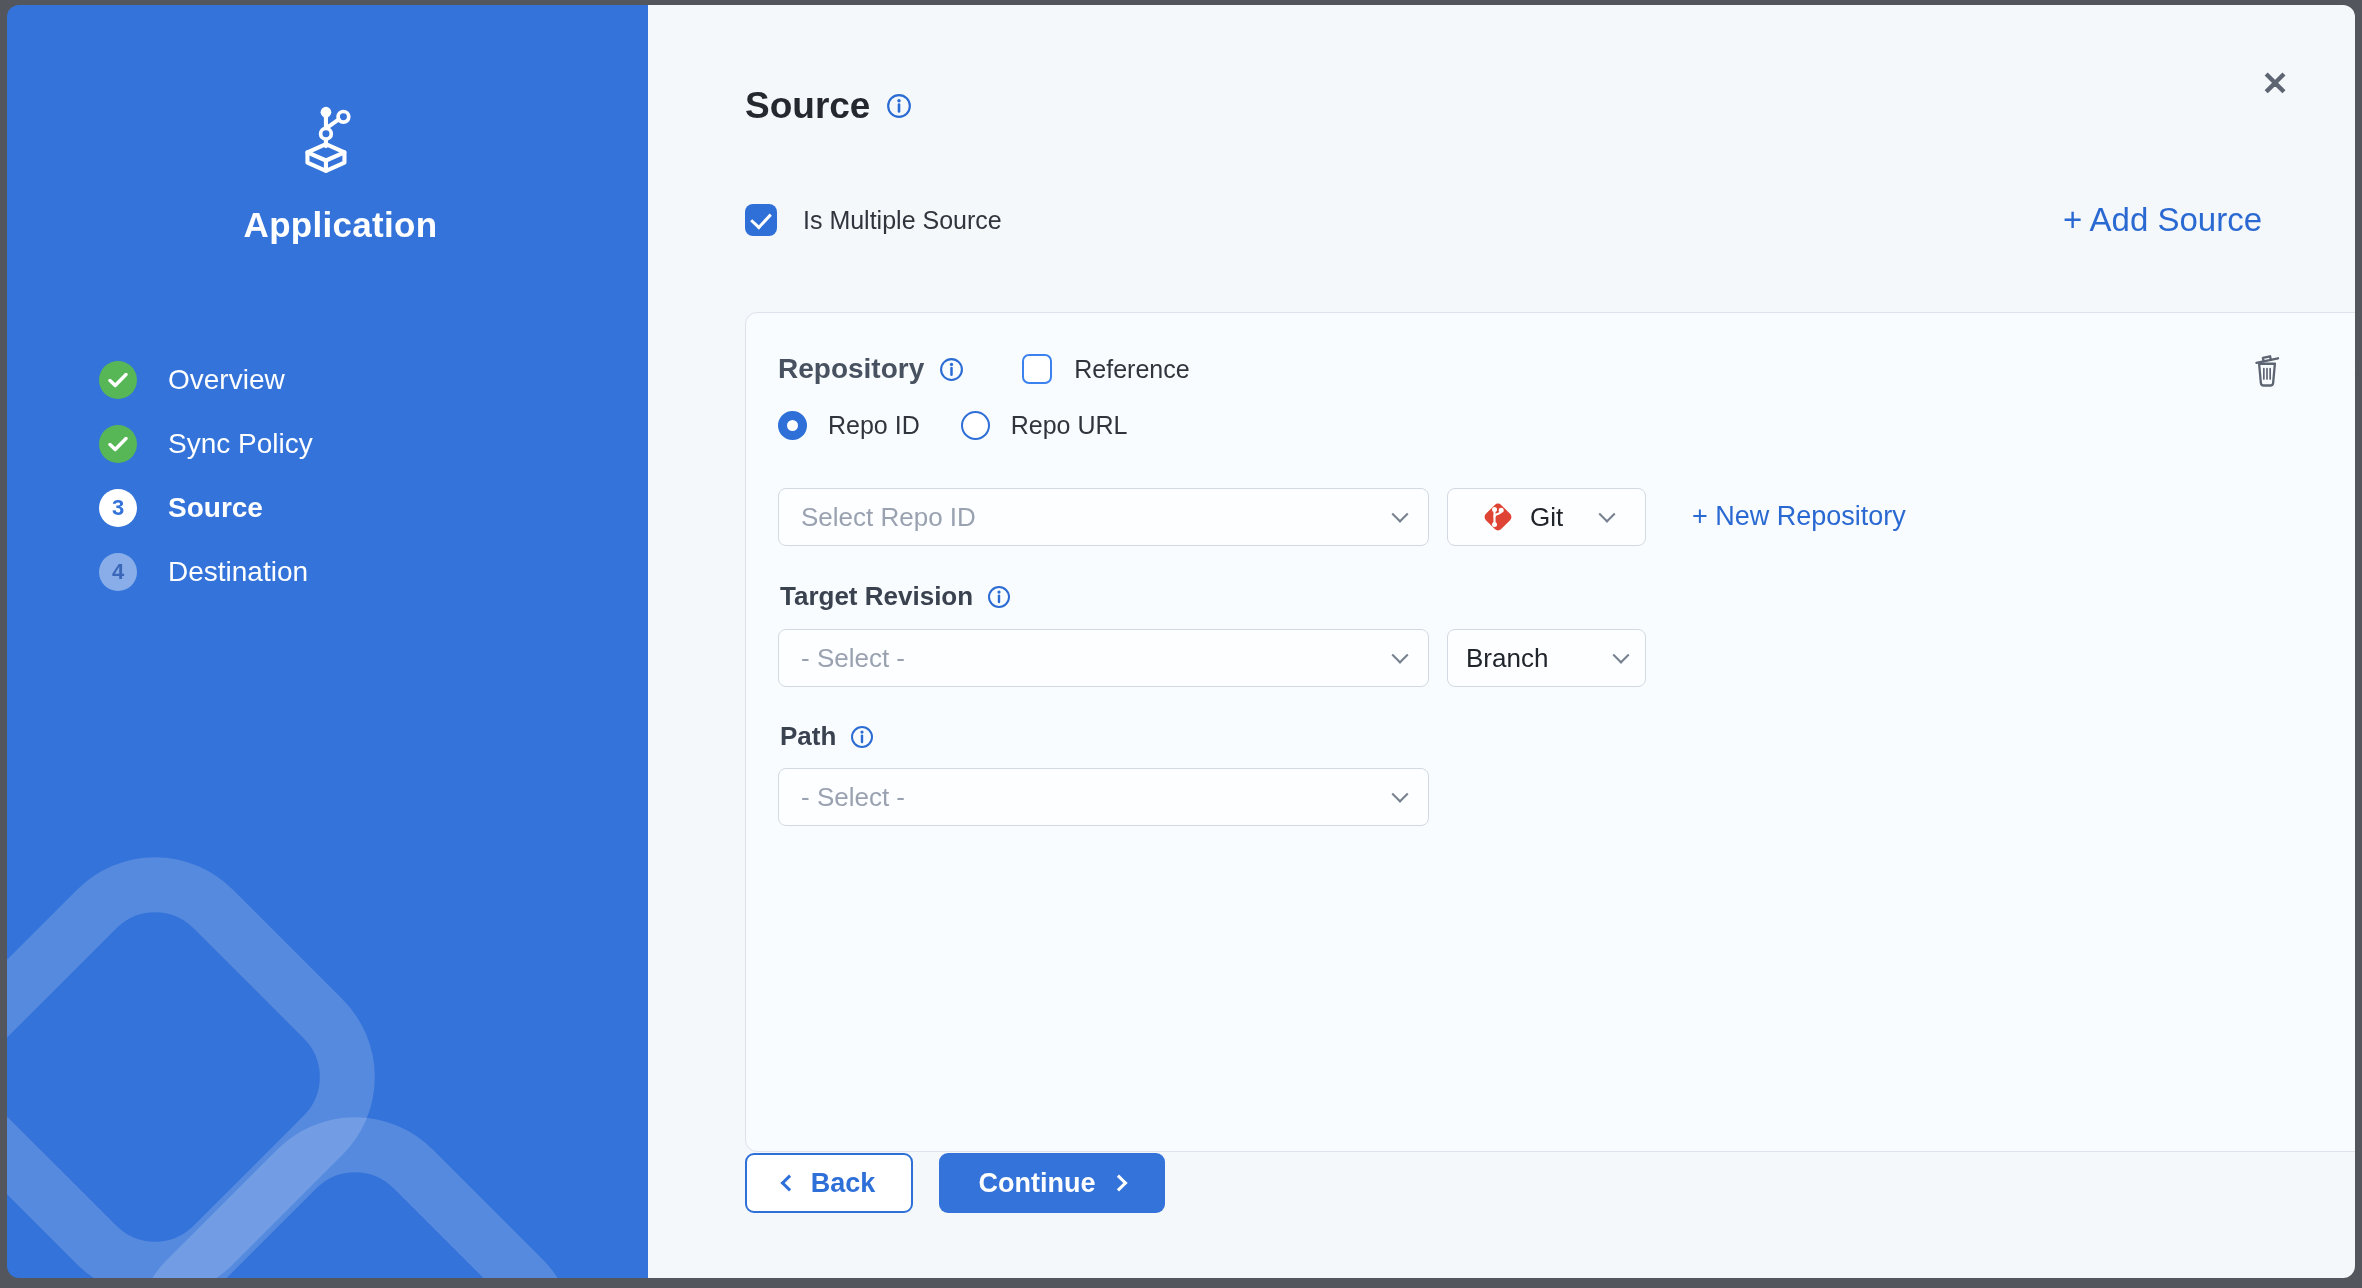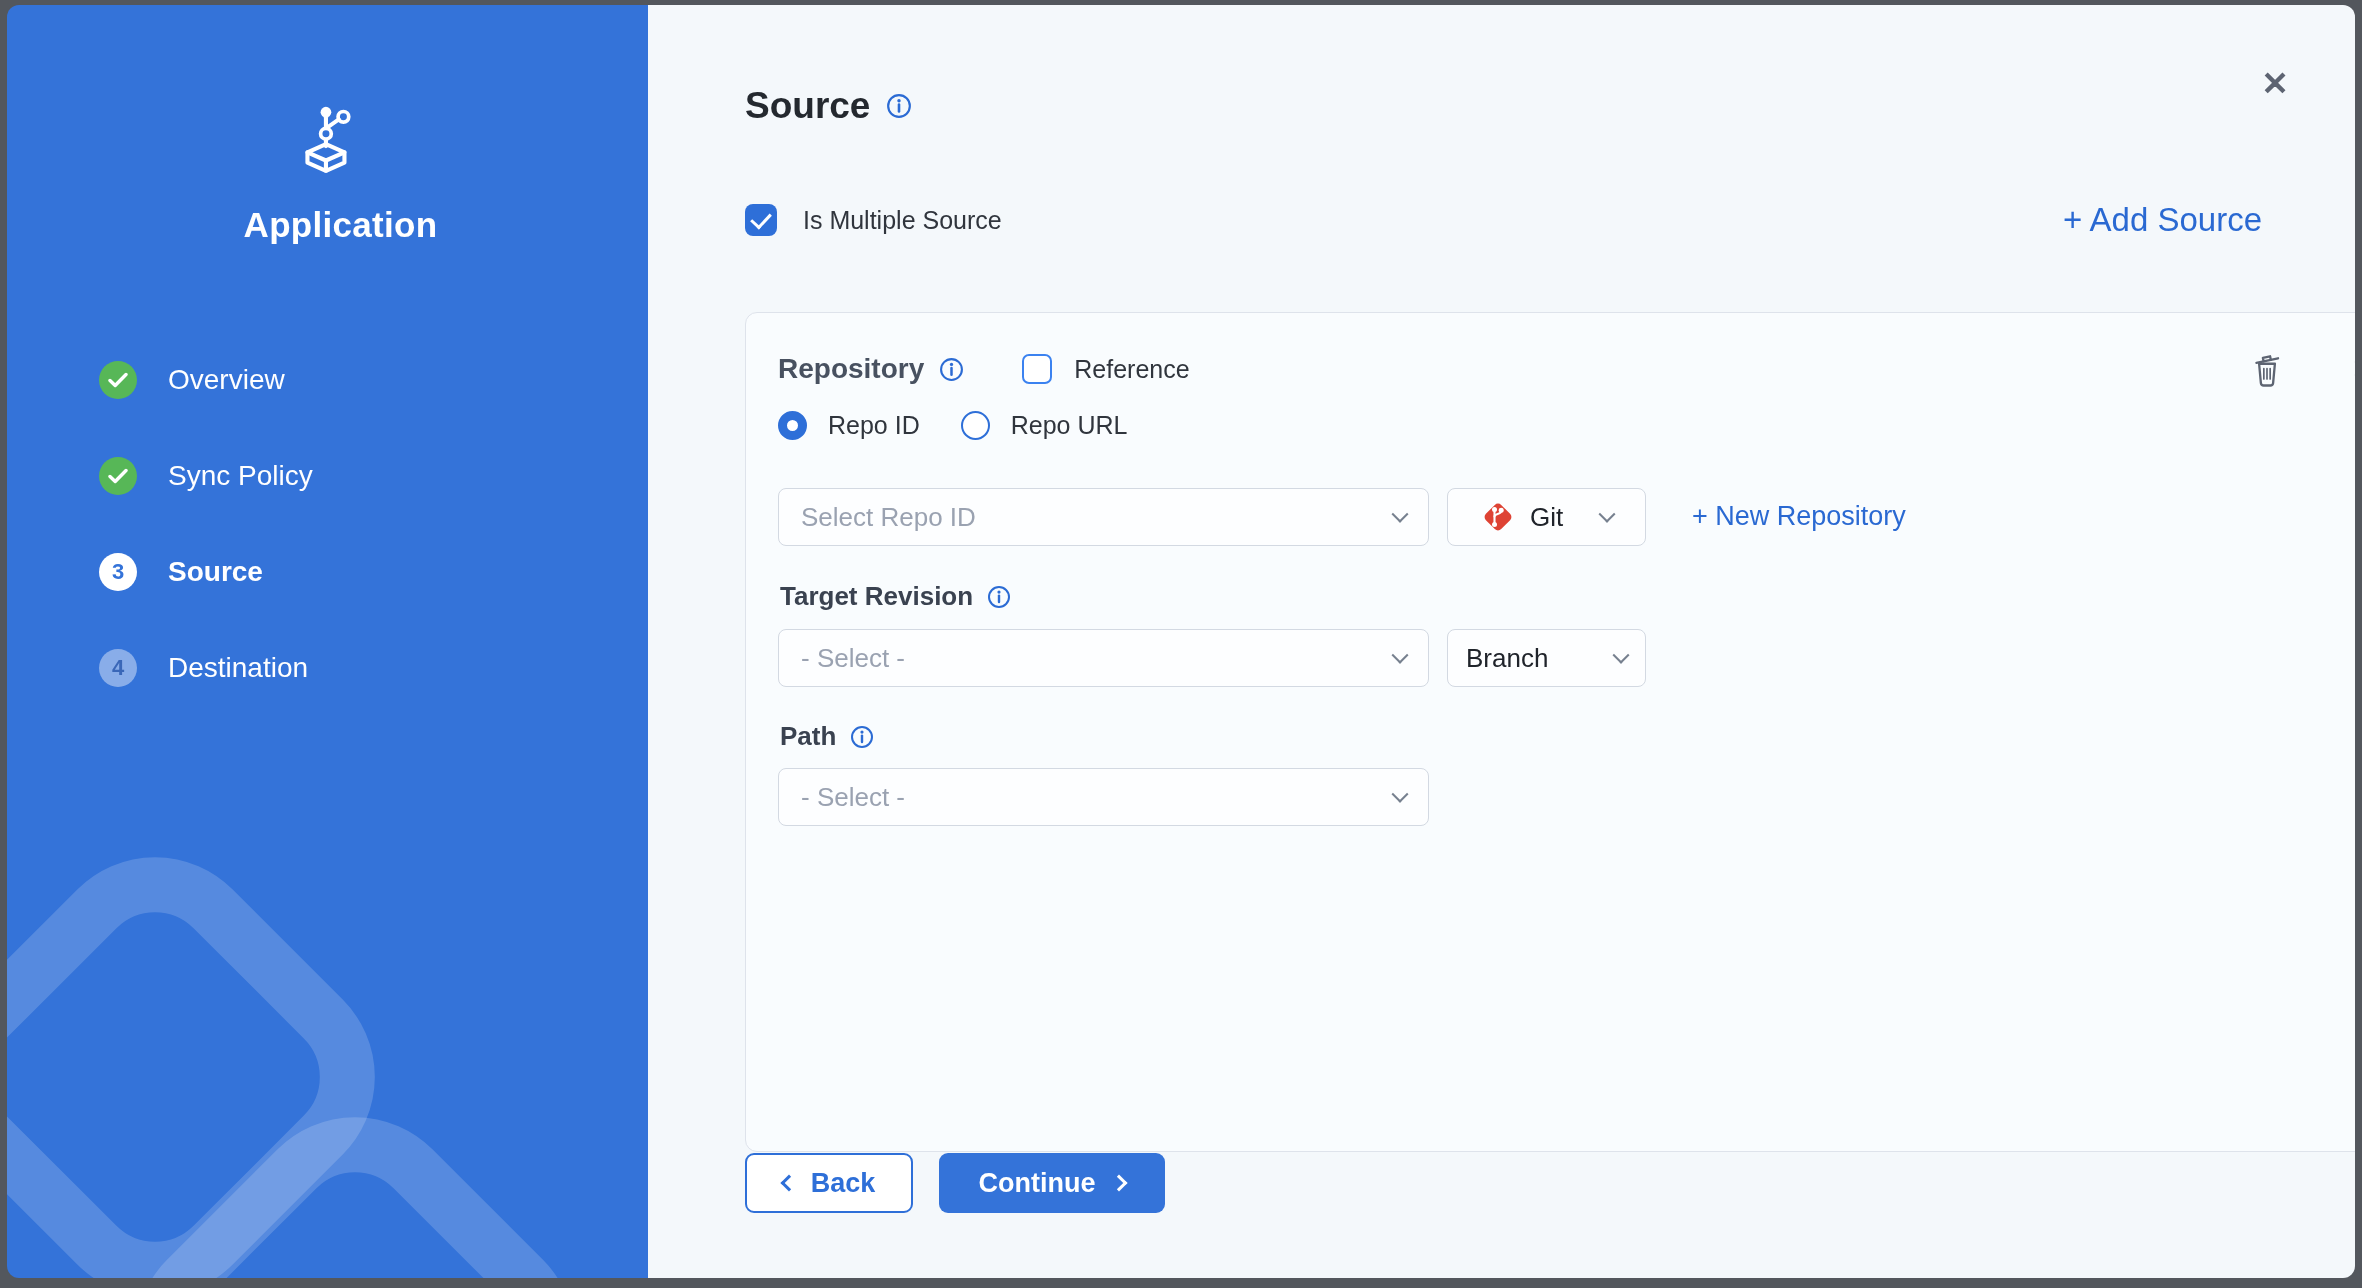--- a/index.html
+++ b/index.html
@@ -17,21 +17,21 @@
   
   .sidebar {
     width:641px; flex:0 0 641px; background:#3473d9;
     position:relative; overflow:hidden;
   }
   .watermark { position:absolute; left:-12px; bottom:-14px; pointer-events:none; }
   .app-brand { position:absolute; top:100px; left:0; width:100%; text-align:center; }
   .app-title {
     margin-top:22px; color:#ffffff; font-size:35px; font-weight:700; letter-spacing:.3px;padding-left:26px;
   }
-  .steps { position:absolute; top:356px; left:92px; display:flex; flex-direction:column; gap:58px; }
+  .steps { position:absolute; top:356px; left:92px; display:flex; flex-direction:column; gap:26px; }
   .step { display:flex; align-items:center; gap:31px; cursor:pointer; }
   .step-bullet {
     width:38px; height:38px; border-radius:50%; flex:0 0 38px;
     display:flex; align-items:center; justify-content:center;
     font-size:22px; font-weight:700;
   }
   .step.done .step-bullet { background:#57b757; }
   .step.active .step-bullet { background:#ffffff; color:#3473d9; }
   .step.pending .step-bullet { background:rgba(255,255,255,0.42); color:#3a67b8; }
   .step-label { color:#ffffff; font-size:28px; font-weight:400; }

